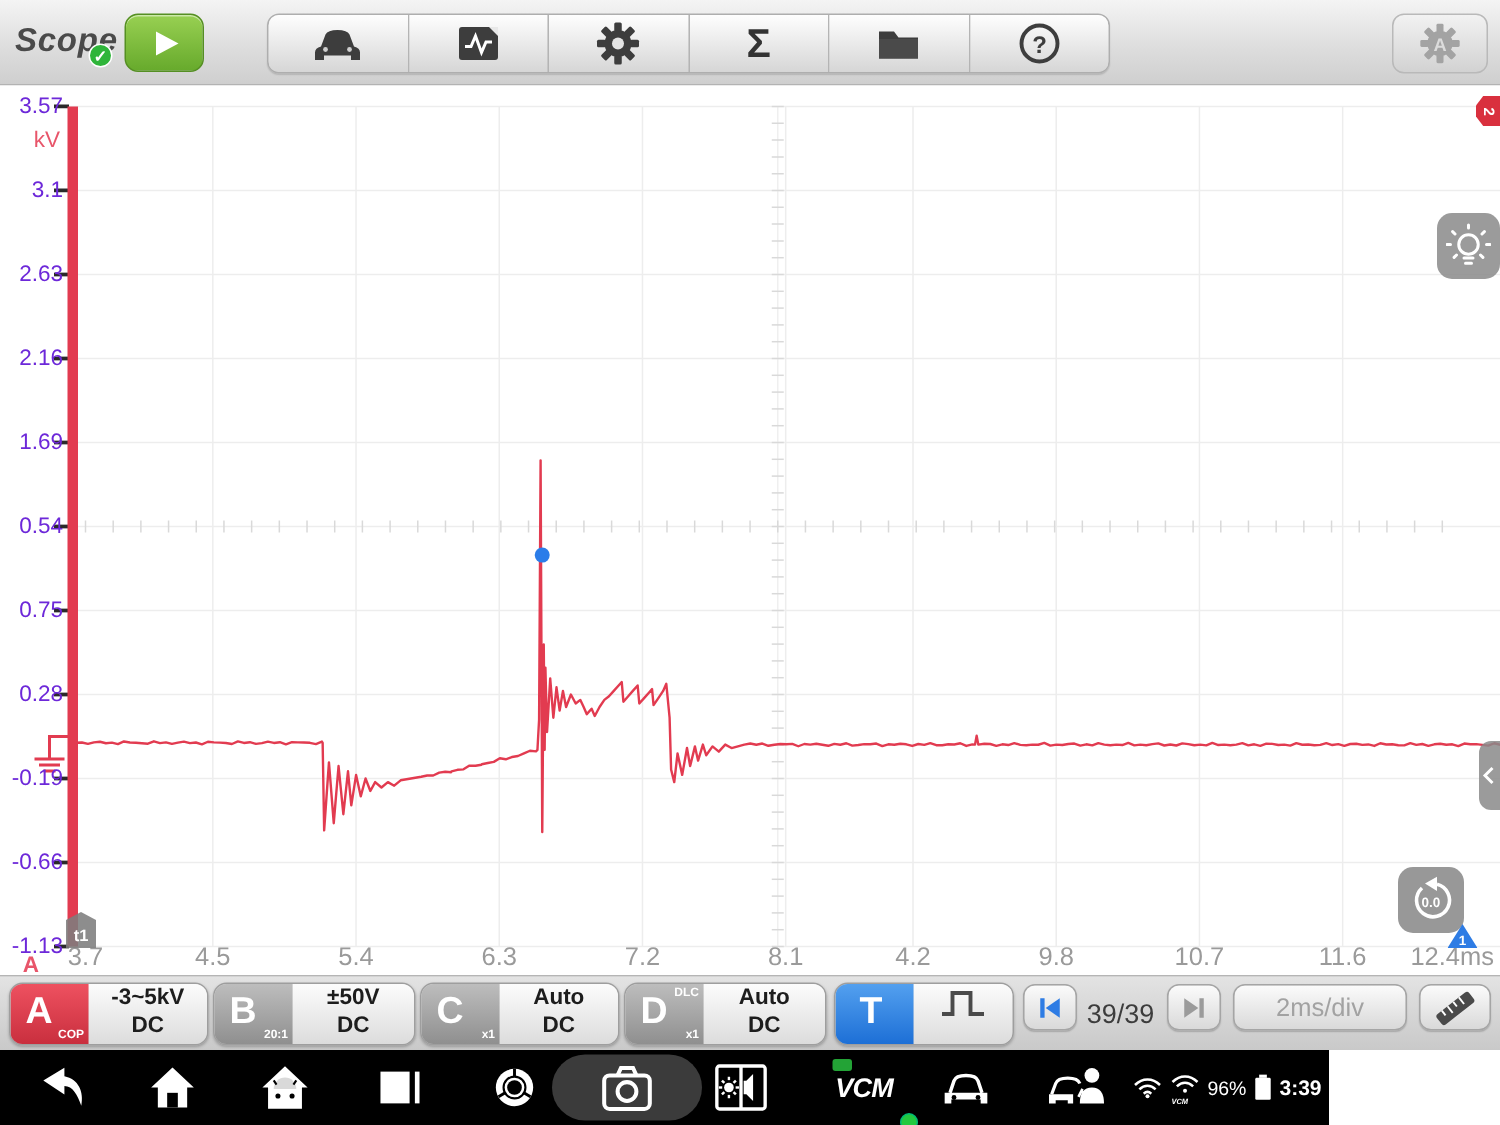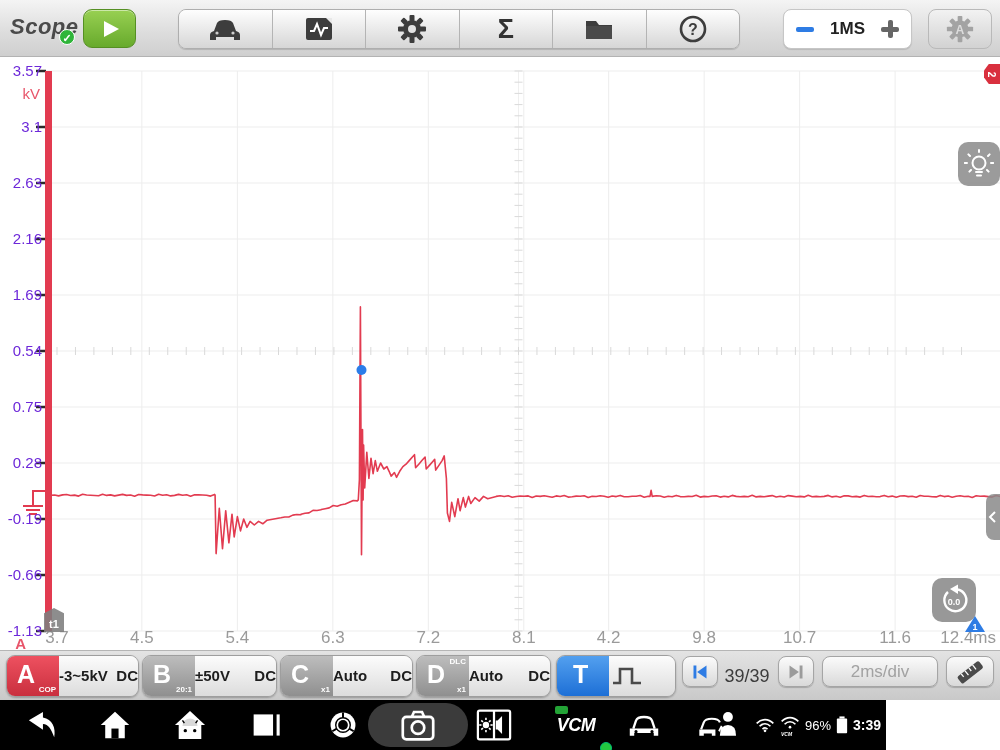--- a/index.html
+++ b/index.html
@@ -65,22 +65,22 @@
   .channelbar { position:absolute; left:0; top:650px; width:1000px; height:50px;
     background:linear-gradient(#e3e3e3,#c9c9c9); border-top:1px solid #b5b5b5; }
   .chgroup { position:absolute; top:4px; height:42px; display:flex; border:1px solid #9e9e9e; border-radius:9px;
     overflow:hidden; box-shadow:0 1px 2px rgba(0,0,0,.25); }
   .chkey { position:relative; width:52px; height:100%; background:linear-gradient(#bdbdbd,#8f8f8f); }
   .chkey.active { background:linear-gradient(#ee5160,#c92f3e); }
   .chkey.trig { background:linear-gradient(#53a0ef,#1d6fd6); }
   .chletter { position:absolute; left:10px; top:4px; color:#fff; font-size:25px; font-weight:bold; }
   .chtag { position:absolute; right:3px; bottom:2px; color:#fff; font-size:8px; font-weight:bold; }
   .chtagtop { position:absolute; right:3px; top:1px; color:#fff; font-size:8px; font-weight:bold;text-align:right; }
-  .chlabel { flex:1; background:linear-gradient(#fcfcfc,#dcdcdc); display:flex; flex-direction:row;
-    align-items:center; justify-content:space-between; font-size:15px; font-weight:bold; color:#1d1d1d; line-height:1.25; }
+  .chlabel { flex:1; background:linear-gradient(#fcfcfc,#dcdcdc); display:flex; flex-direction:column;
+    align-items:center; justify-content:flex-start; font-size:15px; font-weight:bold; color:#1d1d1d; line-height:1.25; }
   .cb-btn { position:absolute; top:5px; height:31px; background:linear-gradient(#fbfbfb,#d9d9d9);
     border:1px solid #a5a5a5; border-radius:8px; display:flex; align-items:center; justify-content:center;
     box-shadow:0 1px 1px rgba(0,0,0,.2); }
   .page-ind { position:absolute; top:5px; left:718px; width:58px; height:40px; display:flex; align-items:center;
     justify-content:center; font-size:18px; color:#3c3c3c; }
   .rate-txt { font-size:17px; color:#a2a2a2; }
 
   
   .navbar { position:absolute; left:0; top:700px; width:886px; height:50px; background:#000; }
   .nav-ic { position:absolute; top:0; height:50px; display:flex; align-items:center; justify-content:center; }
@@ -149,25 +149,20 @@
         </svg>
       </div>
       <div class="tb-btn">
         <svg width="32" height="32" viewBox="0 0 32 32">
           <circle cx="16" cy="16" r="12" fill="none" stroke="#3d3d3d" stroke-width="2.6"></circle>
           <text x="16" y="22" text-anchor="middle" font-size="16" font-weight="bold" fill="#3d3d3d" font-family="Liberation Sans, sans-serif">?</text>
         </svg>
       </div>
     </div>
 
-    <div class="time-pill">
-      <div class="minus-bar"></div>
-      <div class="pill-val">1MS</div>
-      <div class="plus-ic"></div>
-    </div>
 
     <div class="gearA-btn">
       <svg width="30" height="30" viewBox="0 0 32 32">
         <g fill="#a3a3a3">
           <circle cx="16" cy="16" r="9"></circle>
           <rect x="13.5" y="2" width="5" height="6" rx="1"></rect>
           <rect x="13.5" y="24" width="5" height="6" rx="1"></rect>
           <rect x="2" y="13.5" width="6" height="5" rx="1"></rect>
           <rect x="24" y="13.5" width="6" height="5" rx="1"></rect>
           <rect x="13.5" y="2" width="5" height="6" rx="1" transform="rotate(45 16 16)"></rect>

